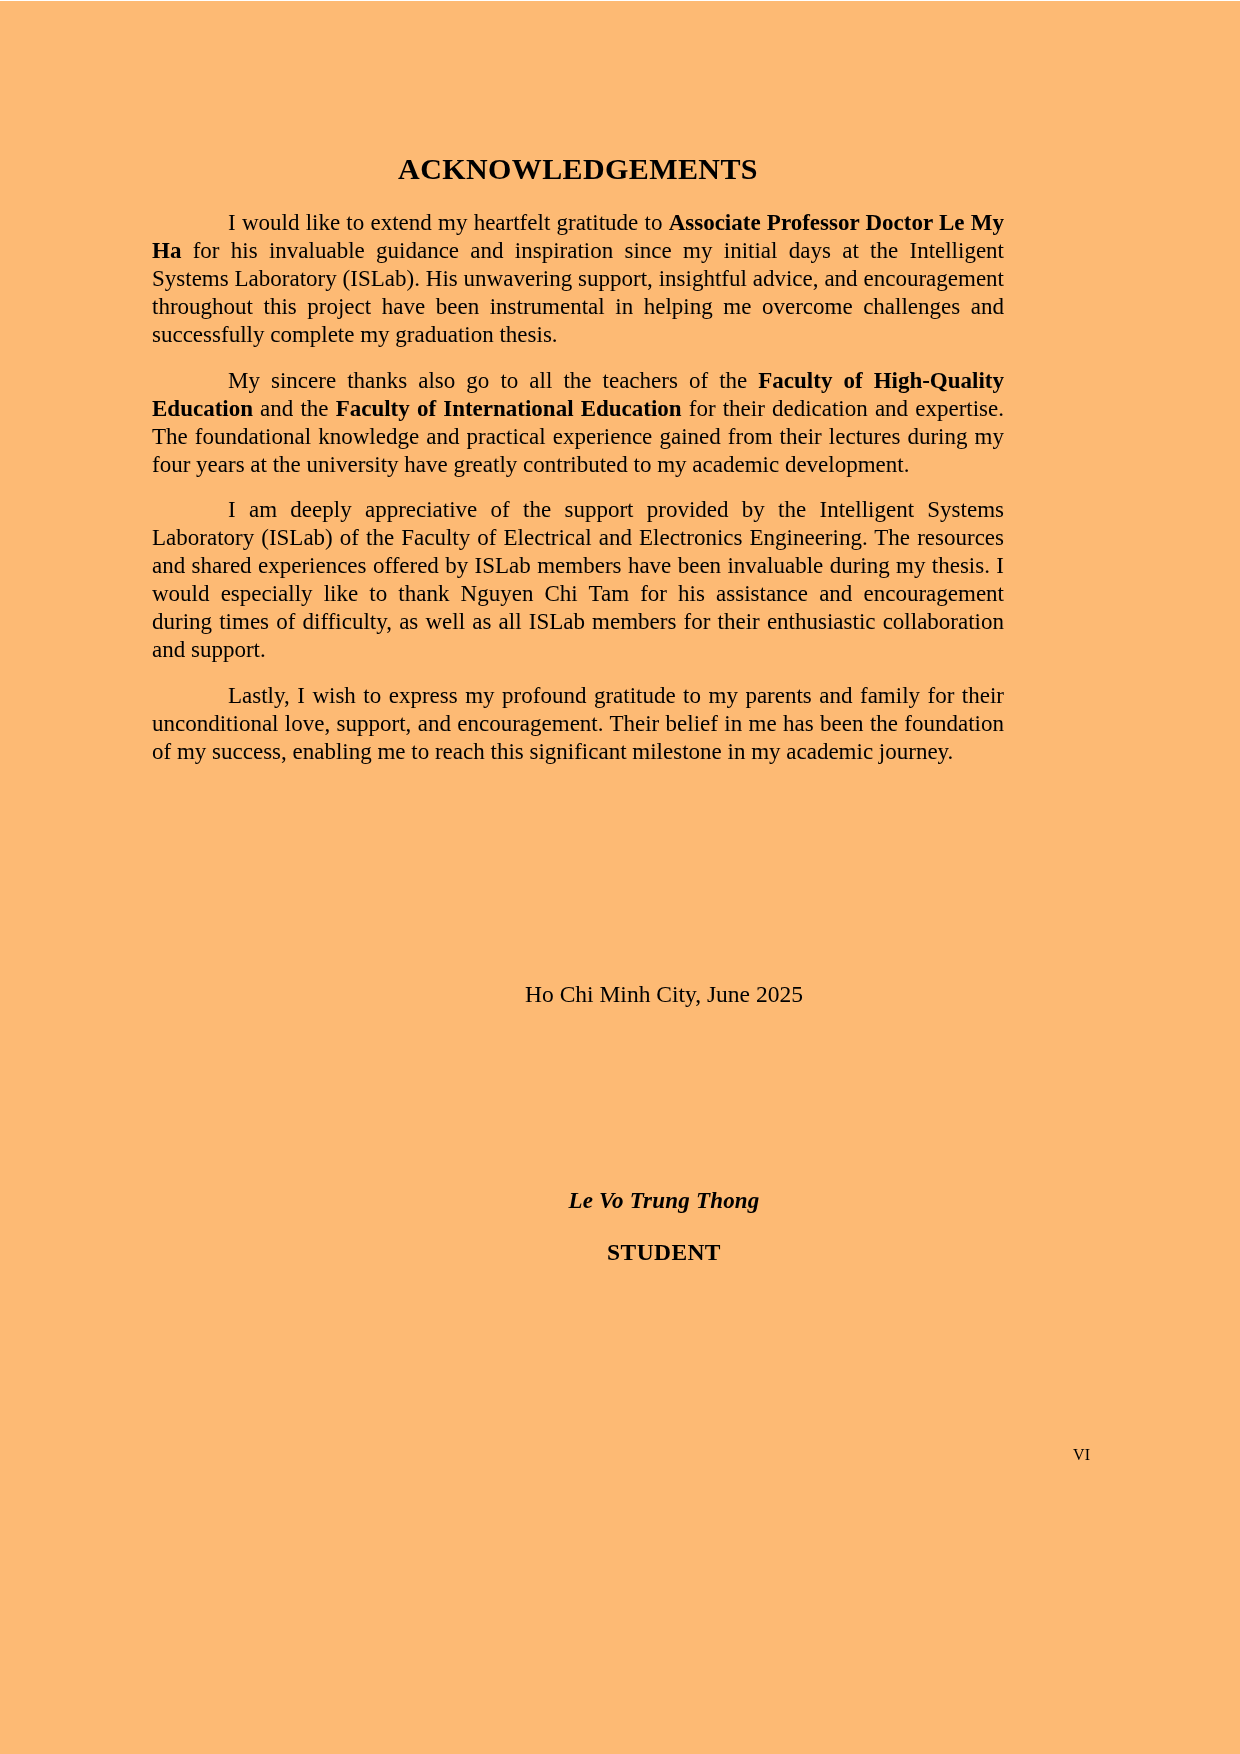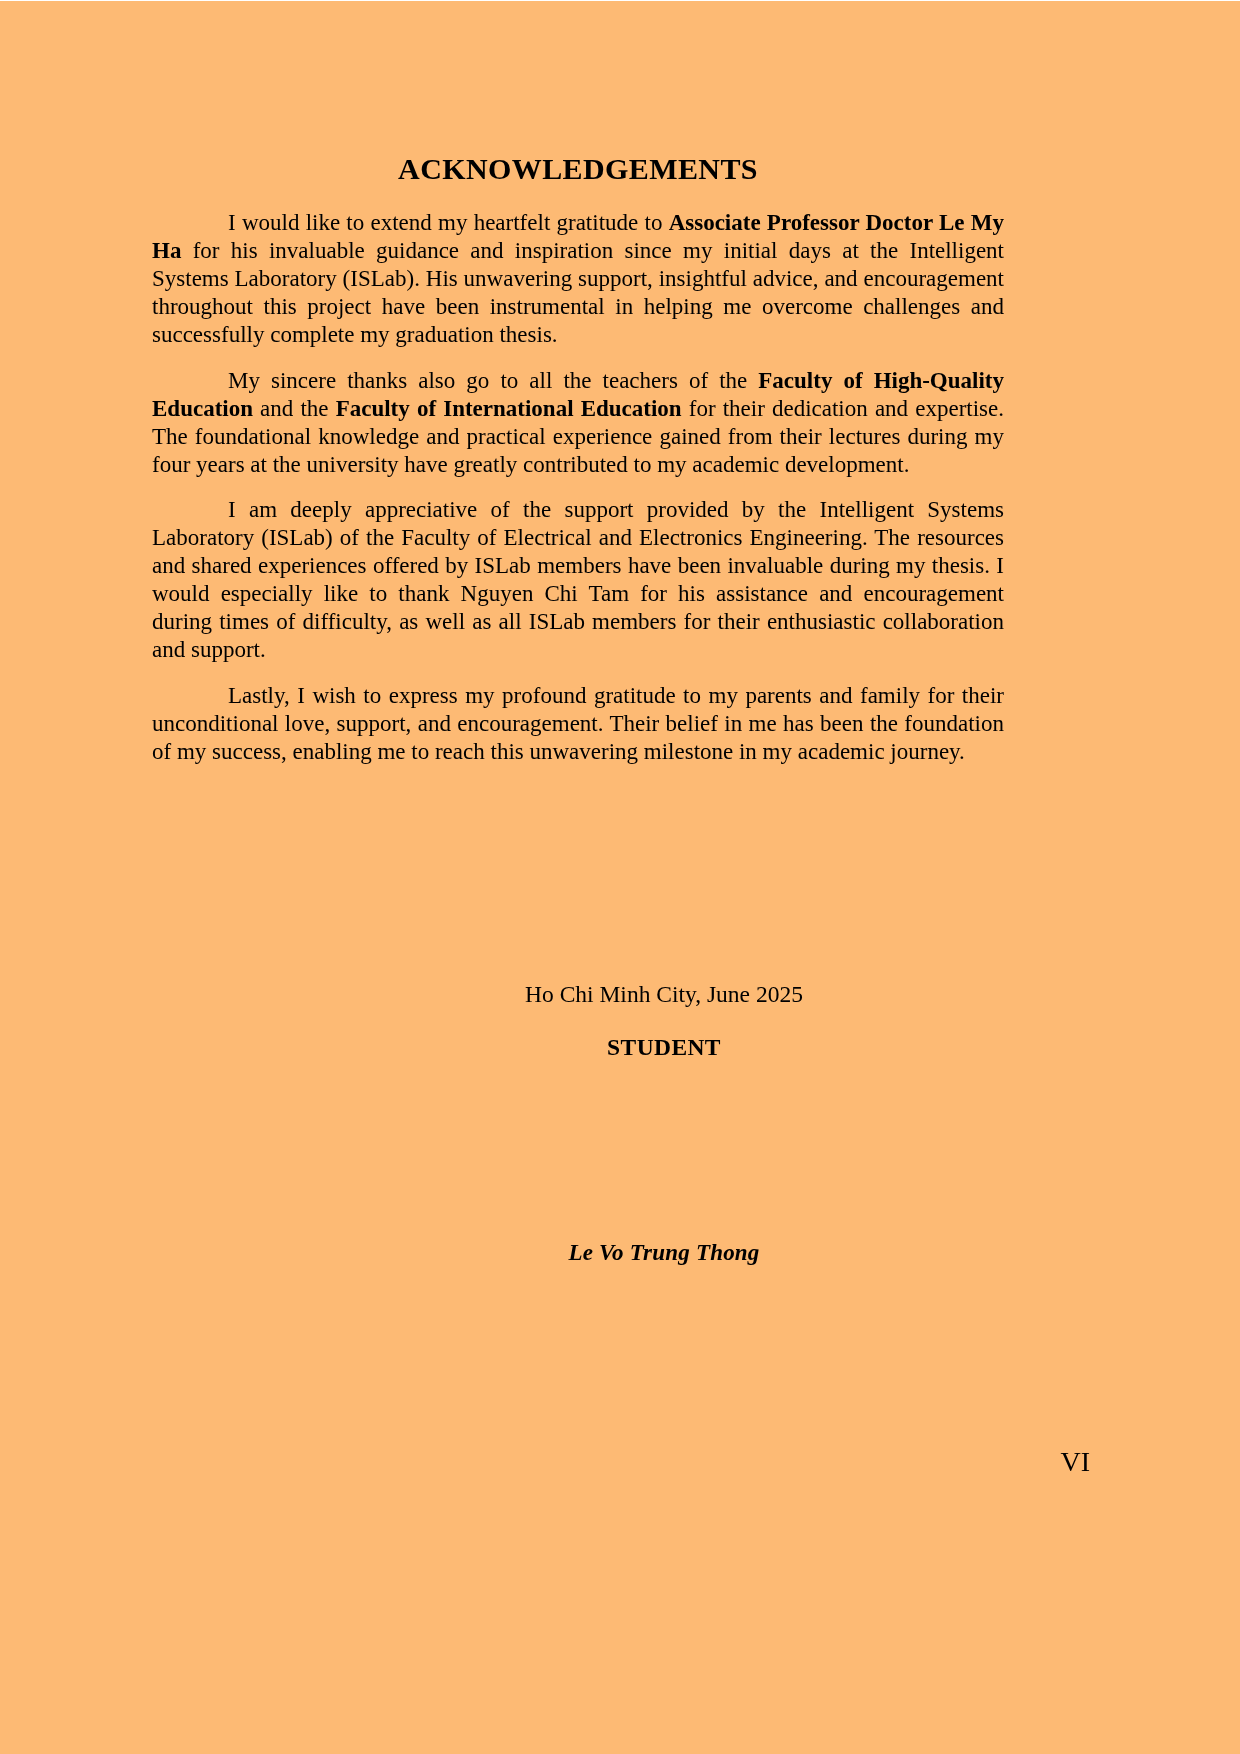--- a/index.html
+++ b/index.html
@@ -71,41 +71,41 @@
     margin-top: 176px;
     font-weight: bold;
     font-style: italic;
     font-size: 23px;
     letter-spacing: 0.2px;
   }
   .page-number {
     position: absolute;
     right: 150px;
     top: 1445px;
-    font-size: 28px;
+    font-size: 16px;
     text-align: right;
   }
 </style>
 </head>
 <body>
 
 <div class="page">
 
   <div class="content">
 
     <h1 class="doc-title">ACKNOWLEDGEMENTS</h1>
 
     <p class="para"><span>I would like to extend my heartfelt gratitude to </span><b>Associate Professor Doctor Le My Ha</b><span> for his invaluable guidance and inspiration since my initial days at the Intelligent Systems Laboratory (ISLab). His unwavering support, insightful advice, and encouragement throughout this project have been instrumental in helping me overcome challenges and successfully complete my graduation thesis.</span></p>
     <p class="para"><span>My sincere thanks also go to all the teachers of the </span><b>Faculty of High-Quality Education</b><span> and the </span><b>Faculty of International Education</b><span> for their dedication and expertise. The foundational knowledge and practical experience gained from their lectures during my four years at the university have greatly contributed to my academic development.</span></p>
     <p class="para"><span>I am deeply appreciative of the support provided by the Intelligent Systems Laboratory (ISLab) of the Faculty of Electrical and Electronics Engineering. The resources and shared experiences offered by ISLab members have been invaluable during my thesis. I would especially like to thank Nguyen Chi Tam for his assistance and encouragement during times of difficulty, as well as all ISLab members for their enthusiastic collaboration and support.</span></p>
-    <p class="para"><span>Lastly, I wish to express my profound gratitude to my parents and family for their unconditional love, support, and encouragement. Their belief in me has been the foundation of my success, enabling me to reach this unwavering milestone in my academic journey.</span></p>
+    <p class="para"><span>Lastly, I wish to express my profound gratitude to my parents and family for their unconditional love, support, and encouragement. Their belief in me has been the foundation of my success, enabling me to reach this significant milestone in my academic journey.</span></p>
 
   </div>
 
   <div class="signature-block">
     <div class="sig-line sig-city">Ho Chi Minh City, June 2025</div>
+    <div class="sig-line sig-name">Le Vo Trung Thong</div>
     <div class="sig-line sig-role">STUDENT</div>
-    <div class="sig-line sig-name">Le Vo Trung Thong</div>
   </div>
 
   <div class="page-number">VI</div>
 
 </div>
 
 </body></html>

